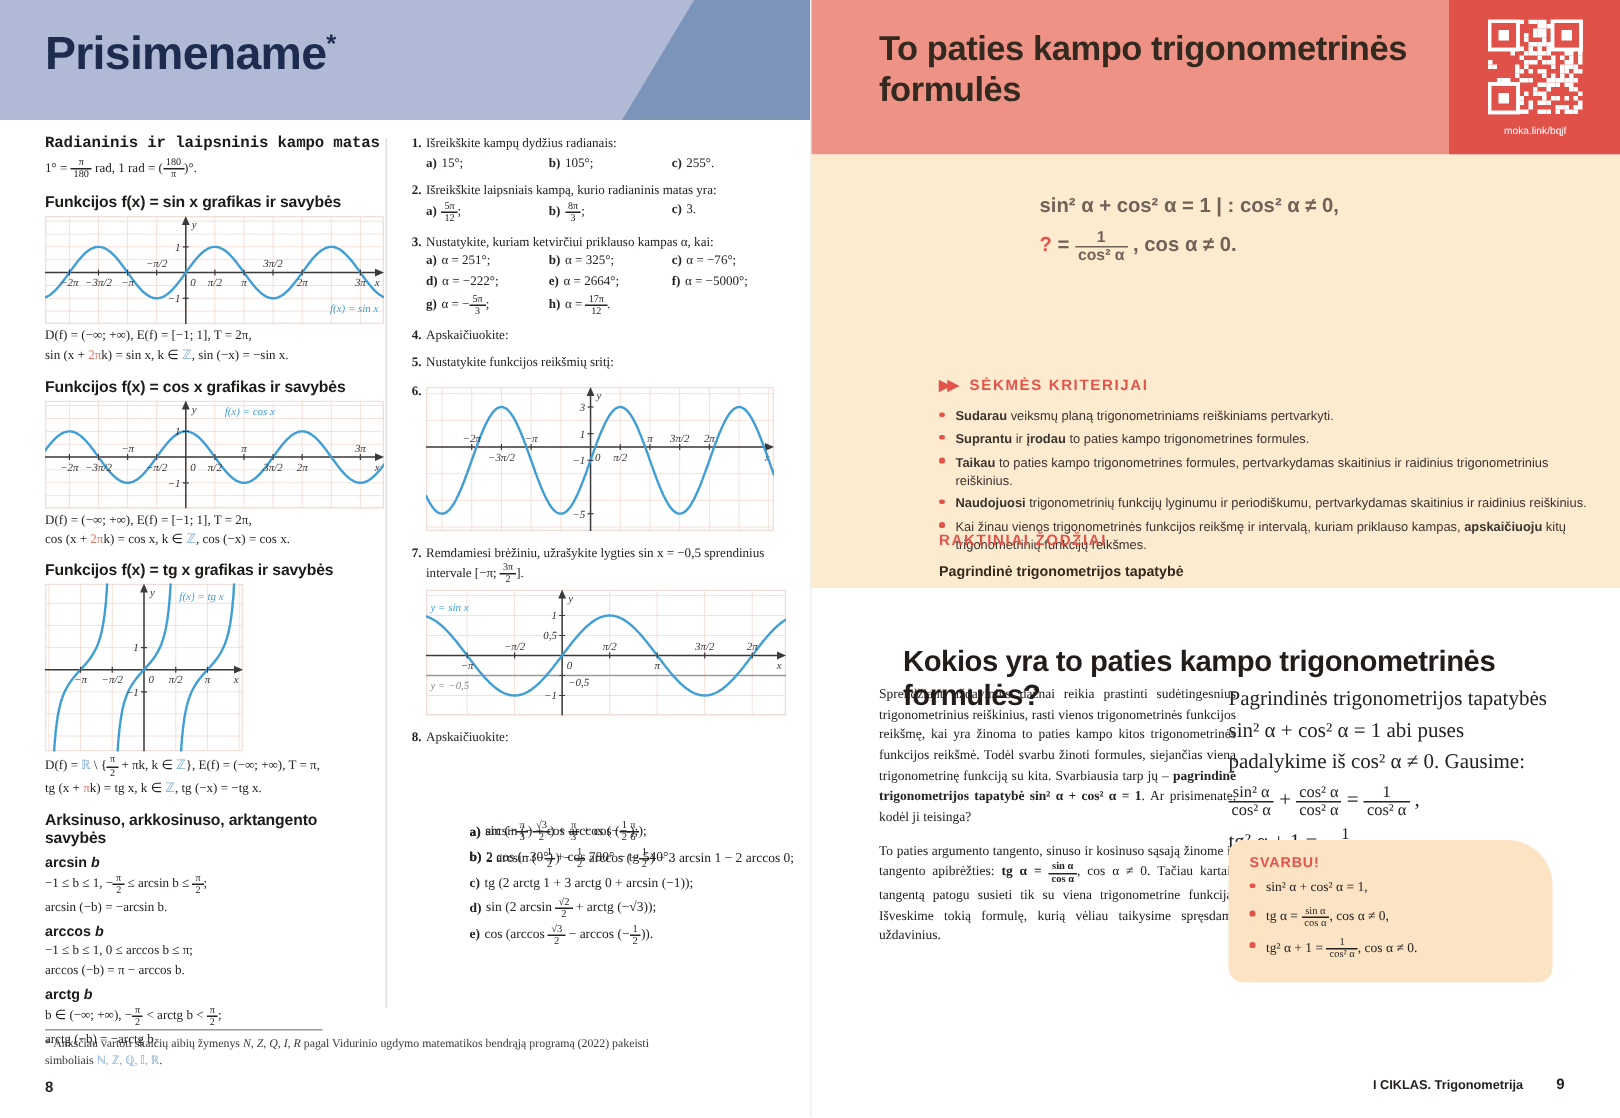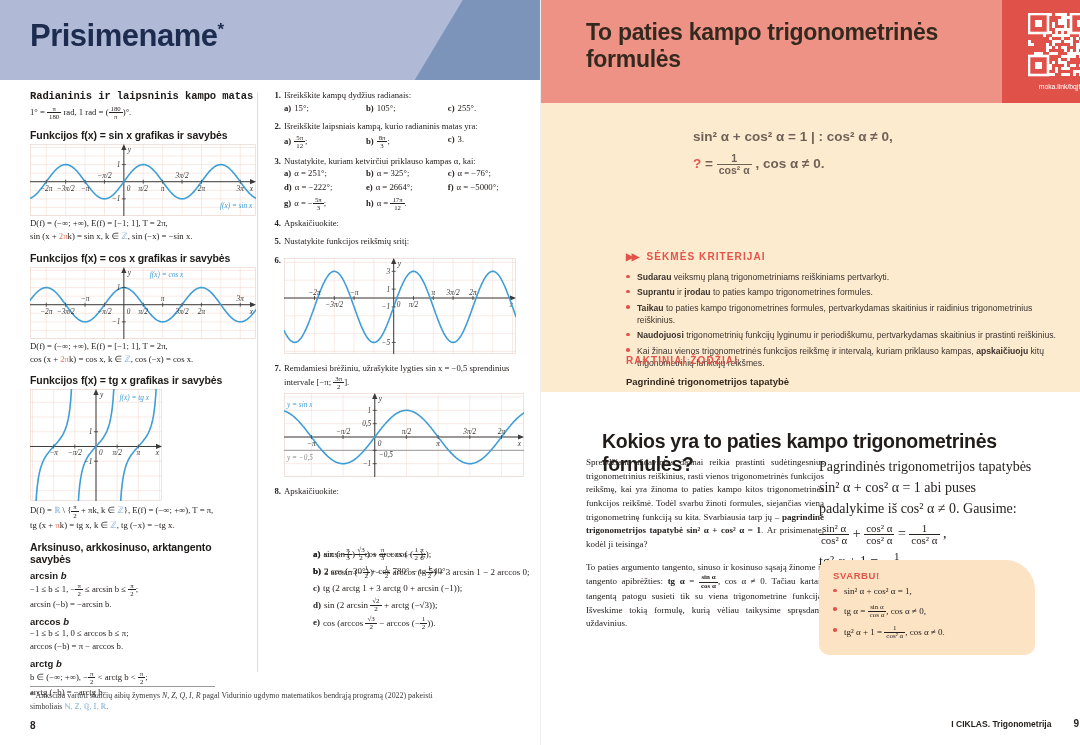--- a/index.html
+++ b/index.html
@@ -1,18 +1,18 @@
 <!DOCTYPE html>
 <html><head>
 <meta charset="utf-8">
 <style>
   html,body{margin:0;padding:0;background:#fff;}
   .spread{position:relative;width:1080px;height:745px;overflow:hidden;background:#fff;
           font-family:"Liberation Serif",serif;color:#262220;}
-  .page{position:absolute;top:0;height:745px;width:540px;background:#fff;padding-left:36px;}
+  .page{position:absolute;top:0;height:745px;width:540px;background:#fff;}
   .page.pl{left:0;} .page.pr{left:540px;border-left:1px solid #eee;}
 
   
   .lheader{position:absolute;left:0;top:0;width:540px;height:80px;background:#b0bad7;overflow:hidden;}
   .lheader .poly{position:absolute;right:0;top:0;width:540px;height:80px;
     background:#7d94ba;clip-path:polygon(85.7% 0,100% 0,100% 100%,76.8% 100%);}
   .ltitle{position:absolute;left:30px;top:18px;margin:0;font:bold 31px "Liberation Sans",sans-serif;
     color:#1c2b4e;letter-spacing:-.5px;}
   .ltitle sup{font-size:17px;}
   .lcolA{position:absolute;left:30px;top:88px;width:224px;}
@@ -618,21 +618,21 @@
     <div class="band">
       <div class="bandform">
         <div class="row" id="bf1"><span>sin² α + cos² α = 1 | : cos² α ≠ 0,</span></div>
         <div class="row" id="bf2"><span class="red">? </span><span>= </span><span class="fr "><span>1</span><span>cos² α</span></span><span> , cos α ≠ 0.</span></div>
       </div>
       <div class="sk"><span class="skicon">▶▶</span><span>SĖKMĖS KRITERIJAI</span></div>
       <ul class="sklist" id="skitems">
           <li><span class="dot"></span><span class="b">Sudarau</span><span> veiksmų planą trigonometriniams reiškiniams pertvarkyti.</span></li>
           <li><span class="dot"></span><span class="b">Suprantu</span><span> ir </span><span class="b">įrodau</span><span> to paties kampo trigonometrines formules.</span></li>
           <li><span class="dot"></span><span class="b">Taikau</span><span> to paties kampo trigonometrines formules, pertvarkydamas skaitinius ir raidinius trigonometrinius reiškinius.</span></li>
-          <li><span class="dot"></span><span class="b">Naudojuosi</span><span> trigonometrinių funkcijų lyginumu ir periodiškumu, pertvarkydamas skaitinius ir prastinti reiškinius.</span></li>
+          <li><span class="dot"></span><span class="b">Naudojuosi</span><span> trigonometrinių funkcijų lyginumu ir periodiškumu, pertvarkydamas skaitinius ir raidinius reiškinius.</span></li>
           <li><span class="dot"></span><span>Kai žinau vienos trigonometrinės funkcijos reikšmę ir intervalą, kuriam priklauso kampas, </span><span class="b">apskaičiuoju</span><span> kitų trigonometrinių funkcijų reikšmes.</span></li>
         </ul>
       <div class="kw">RAKTINIAI ŽODŽIAI</div>
       <div class="kwtext">Pagrindinė trigonometrijos tapatybė</div>
     </div>
 
     <h3 class="qtitle">Kokios yra to paties kampo trigonometrinės formulės?</h3>
     <div class="c1">
       <div id="c1p1"><span>Sprendžiant uždavinius dažnai reikia prastinti sudėtingesnius trigonometrinius reiškinius, rasti vienos trigonometrinės funkcijos reikšmę, kai yra žinoma to paties kampo kitos trigonometrinės funkcijos reikšmė. Todėl svarbu žinoti formules, siejančias vieną trigonometrinę funkciją su kita. Svarbiausia tarp jų – </span><span class="b">pagrindinė trigonometrijos tapatybė sin² α + cos² α = 1</span><span>. Ar prisimenate, kodėl ji teisinga?</span></div>
       <div id="c1p2" class="p2"><span>To paties argumento tangento, sinuso ir kosinuso sąsają žinome iš tangento apibrėžties: </span><span class="b">tg α = </span><span class="fr b"><span>sin α</span><span>cos α</span></span><span>, cos α ≠ 0. Tačiau kartais tangentą patogu susieti tik su viena trigonometrine funkcija. Išveskime tokią formulę, kurią vėliau taikysime spręsdami uždavinius.</span></div>

